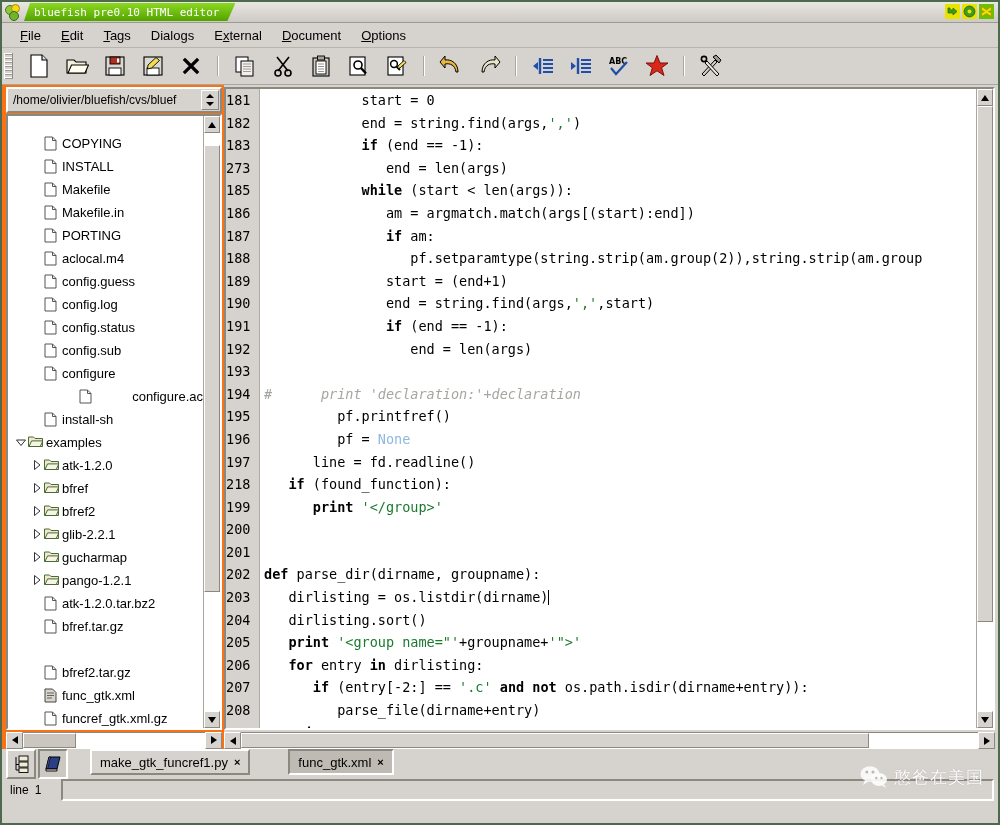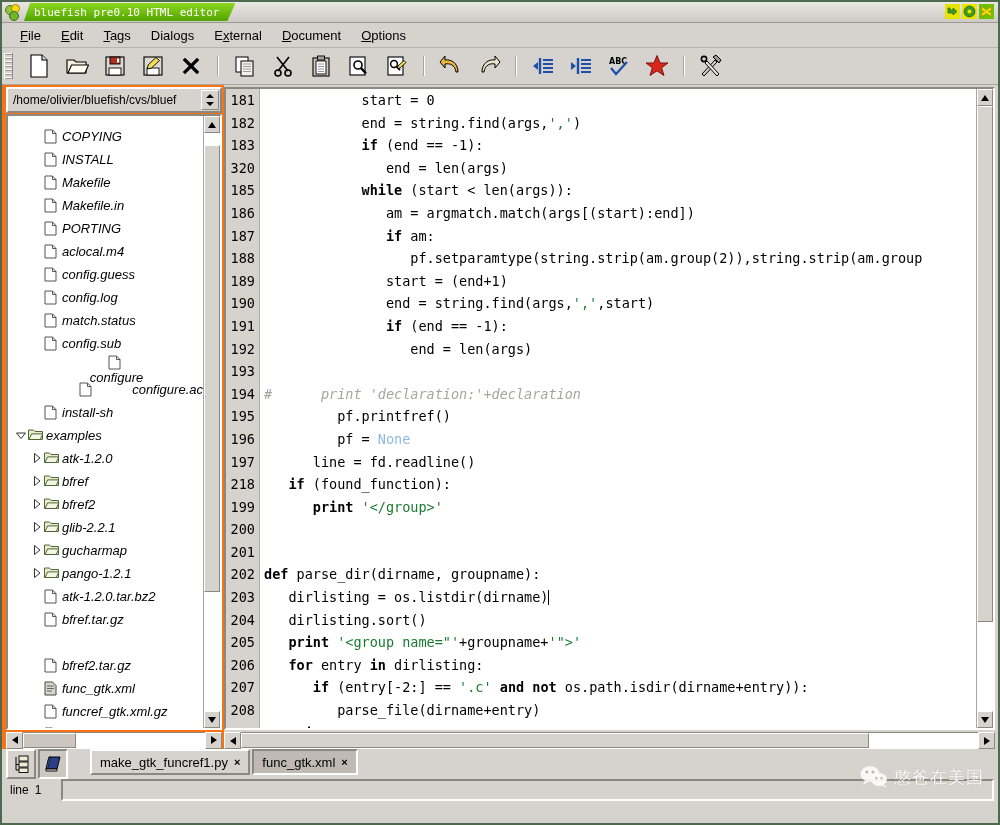--- a/index.html
+++ b/index.html
@@ -52,21 +52,21 @@
   .pathcombo{height:22px;display:flex;align-items:center;
              background:#d6d3ce;border:2px solid;
              border-color:#fff #8b8880 #8b8880 #fff;margin-bottom:1px;}
   .pathtext{flex:1;padding-left:5px;font-size:12px;white-space:nowrap;overflow:hidden;}
   .spin{width:16px;height:18px;display:flex;flex-direction:column;
         align-items:center;justify-content:center;
         border:1px solid;border-color:#fff #8b8880 #8b8880 #fff;background:#d6d3ce;margin-right:1px;}
 
   .treewrap{flex:1;display:flex;border:2px solid;
             border-color:#8b8880 #fff #fff #8b8880;background:#fff;overflow:hidden;}
-  .tree{flex:1;background:#fff;overflow:hidden;position:relative;padding-top:9px;font-style:italic;}
+  .tree{flex:1;background:#fff;overflow:hidden;position:relative;padding-top:16px;}
   .trow{height:23px;display:flex;align-items:center;font-size:13px;white-space:nowrap;}
   .tw{display:inline-block;width:14px;text-align:center;flex:0 0 auto;}
   .ficon{width:13px;height:15px;margin-right:5px;flex:0 0 auto;}
 
   .vsb{width:16px;background:#d6d3ce;border-left:1px solid #a9a69f;
        display:flex;flex-direction:column;}
   .sbbtn{height:15px;background:#d6d3ce;border:1px solid;
          border-color:#fff #8b8880 #8b8880 #fff;
          display:flex;align-items:center;justify-content:center;flex:0 0 auto;}
   .sbtrack{flex:1;background:#fff;position:relative;}
@@ -80,42 +80,42 @@
   .hsbtrack{flex:1;height:15px;background:#fff;border-top:1px solid #8b8880;
             border-bottom:1px solid #fff;position:relative;}
   .hsbthumb{position:absolute;top:0;bottom:0;background:#d6d3ce;border:1px solid;
             border-color:#fff #8b8880 #8b8880 #fff;}
 
   
   .rightpane{flex:1;display:flex;flex-direction:column;padding:2px 3px 0 0;}
   .editorbox{flex:1;display:flex;border:2px solid;
              border-color:#8b8880 #fff #fff #8b8880;background:#fff;overflow:hidden;}
   .gutter{width:34px;background:#d6d3ce;border-right:1px solid #b0ada6;
-          text-align:right;padding-right:4px;box-sizing:border-box;flex:0 0 auto;}
+          text-align:left;padding-right:4px;box-sizing:border-box;flex:0 0 auto;}
   .codearea{flex:1;background:#fff;overflow:hidden;position:relative;padding-left:4px;}
   .ln,.cl{height:22.6px;line-height:22.6px;font-family:"DejaVu Sans Mono",monospace;
           font-size:13.5px;white-space:pre;}
   .ln{color:#000;}
   .cl{color:#000;}
   .k{font-weight:bold;}
   .s{color:#1a7a2e;}
   .cm{color:#a8a5a0;font-style:italic;}
   .nn{color:#8fb8de;}
   .cursor{display:inline-block;width:1px;height:15px;background:#000;
           vertical-align:-3px;}
 
   .ehsb{height:17px;display:flex;align-items:center;margin-top:2px;}
 
   
   .bottomrow{display:flex;height:30px;align-items:flex-start;padding-left:4px;}
   .btnsq{width:26px;height:26px;background:#d6d3ce;border:2px solid;
          border-color:#fff #8b8880 #8b8880 #fff;
          display:flex;align-items:center;justify-content:center;margin-right:2px;}
   .btnsq.pressed{border-color:#8b8880 #fff #fff #8b8880;background:#cbc8c2;}
-  .tabarea{display:flex;align-items:flex-end;margin-left:20px;height:26px;}
+  .tabarea{display:flex;align-items:flex-end;margin-left:20px;height:26px;gap:36px;}
   .ntab{height:22px;display:flex;align-items:center;padding:0 8px;font-size:13px;
         border:2px solid;border-color:#fff #8b8880 #8b8880 #fff;
         background:#d6d3ce;margin-right:2px;}
   .ntab.active{background:#bfbbb4;border-color:#8b8880 #fff #fff #8b8880;}
   .ntab .x{margin-left:6px;font-size:11px;font-weight:bold;}
 
   .statusrow{display:flex;align-items:center;height:22px;padding:0 4px;}
   .statlbl{font-size:12px;padding:0 6px 0 4px;}
   .statval{font-size:12px;min-width:26px;}
   .statfield{flex:1;height:18px;background:#d6d3ce;border:2px solid;
@@ -375,31 +375,31 @@
                   <path d="M8.5 1 v3.5 h3.5" fill="none" stroke="#555" stroke-width="1"></path>
                 </svg></span>
               <span>config.log</span>
             </div>
             <div class="trow" style="padding-left: 22px;">
               <span class="tw"></span>
               <span class="ficon"><svg width="13" height="15" viewBox="0 0 13 15">
                   <path d="M1 1 h7.5 l3.5 3.5 v9.5 h-11 z" fill="#fff" stroke="#555" stroke-width="1"></path>
                   <path d="M8.5 1 v3.5 h3.5" fill="none" stroke="#555" stroke-width="1"></path>
                 </svg></span>
-              <span>match.status</span>
+              <span>config.status</span>
             </div>
             <div class="trow" style="padding-left: 22px;">
               <span class="tw"></span>
               <span class="ficon"><svg width="13" height="15" viewBox="0 0 13 15">
                   <path d="M1 1 h7.5 l3.5 3.5 v9.5 h-11 z" fill="#fff" stroke="#555" stroke-width="1"></path>
                   <path d="M8.5 1 v3.5 h3.5" fill="none" stroke="#555" stroke-width="1"></path>
                 </svg></span>
               <span>config.sub</span>
             </div>
-            <div class="trow" style="padding-left: 22px; flex-direction: column;">
+            <div class="trow" style="padding-left: 22px;">
               <span class="tw"></span>
               <span class="ficon"><svg width="13" height="15" viewBox="0 0 13 15">
                   <path d="M1 1 h7.5 l3.5 3.5 v9.5 h-11 z" fill="#fff" stroke="#555" stroke-width="1"></path>
                   <path d="M8.5 1 v3.5 h3.5" fill="none" stroke="#555" stroke-width="1"></path>
                 </svg></span>
               <span>configure</span>
             </div>
             <div class="trow" style="padding-left: 22px; justify-content: space-between;">
               <span class="tw"></span>
               <span class="ficon"><svg width="13" height="15" viewBox="0 0 13 15">
@@ -568,21 +568,21 @@
         </div>
       </div>
     </div>
 
     <div class="rightpane">
       <div class="editorbox">
         <div class="gutter" id="gutter">
             <div class="ln">181</div>
             <div class="ln">182</div>
             <div class="ln">183</div>
-            <div class="ln">320</div>
+            <div class="ln">273</div>
             <div class="ln">185</div>
             <div class="ln">186</div>
             <div class="ln">187</div>
             <div class="ln">188</div>
             <div class="ln">189</div>
             <div class="ln">190</div>
             <div class="ln">191</div>
             <div class="ln">192</div>
             <div class="ln">193</div>
             <div class="ln">194</div>

